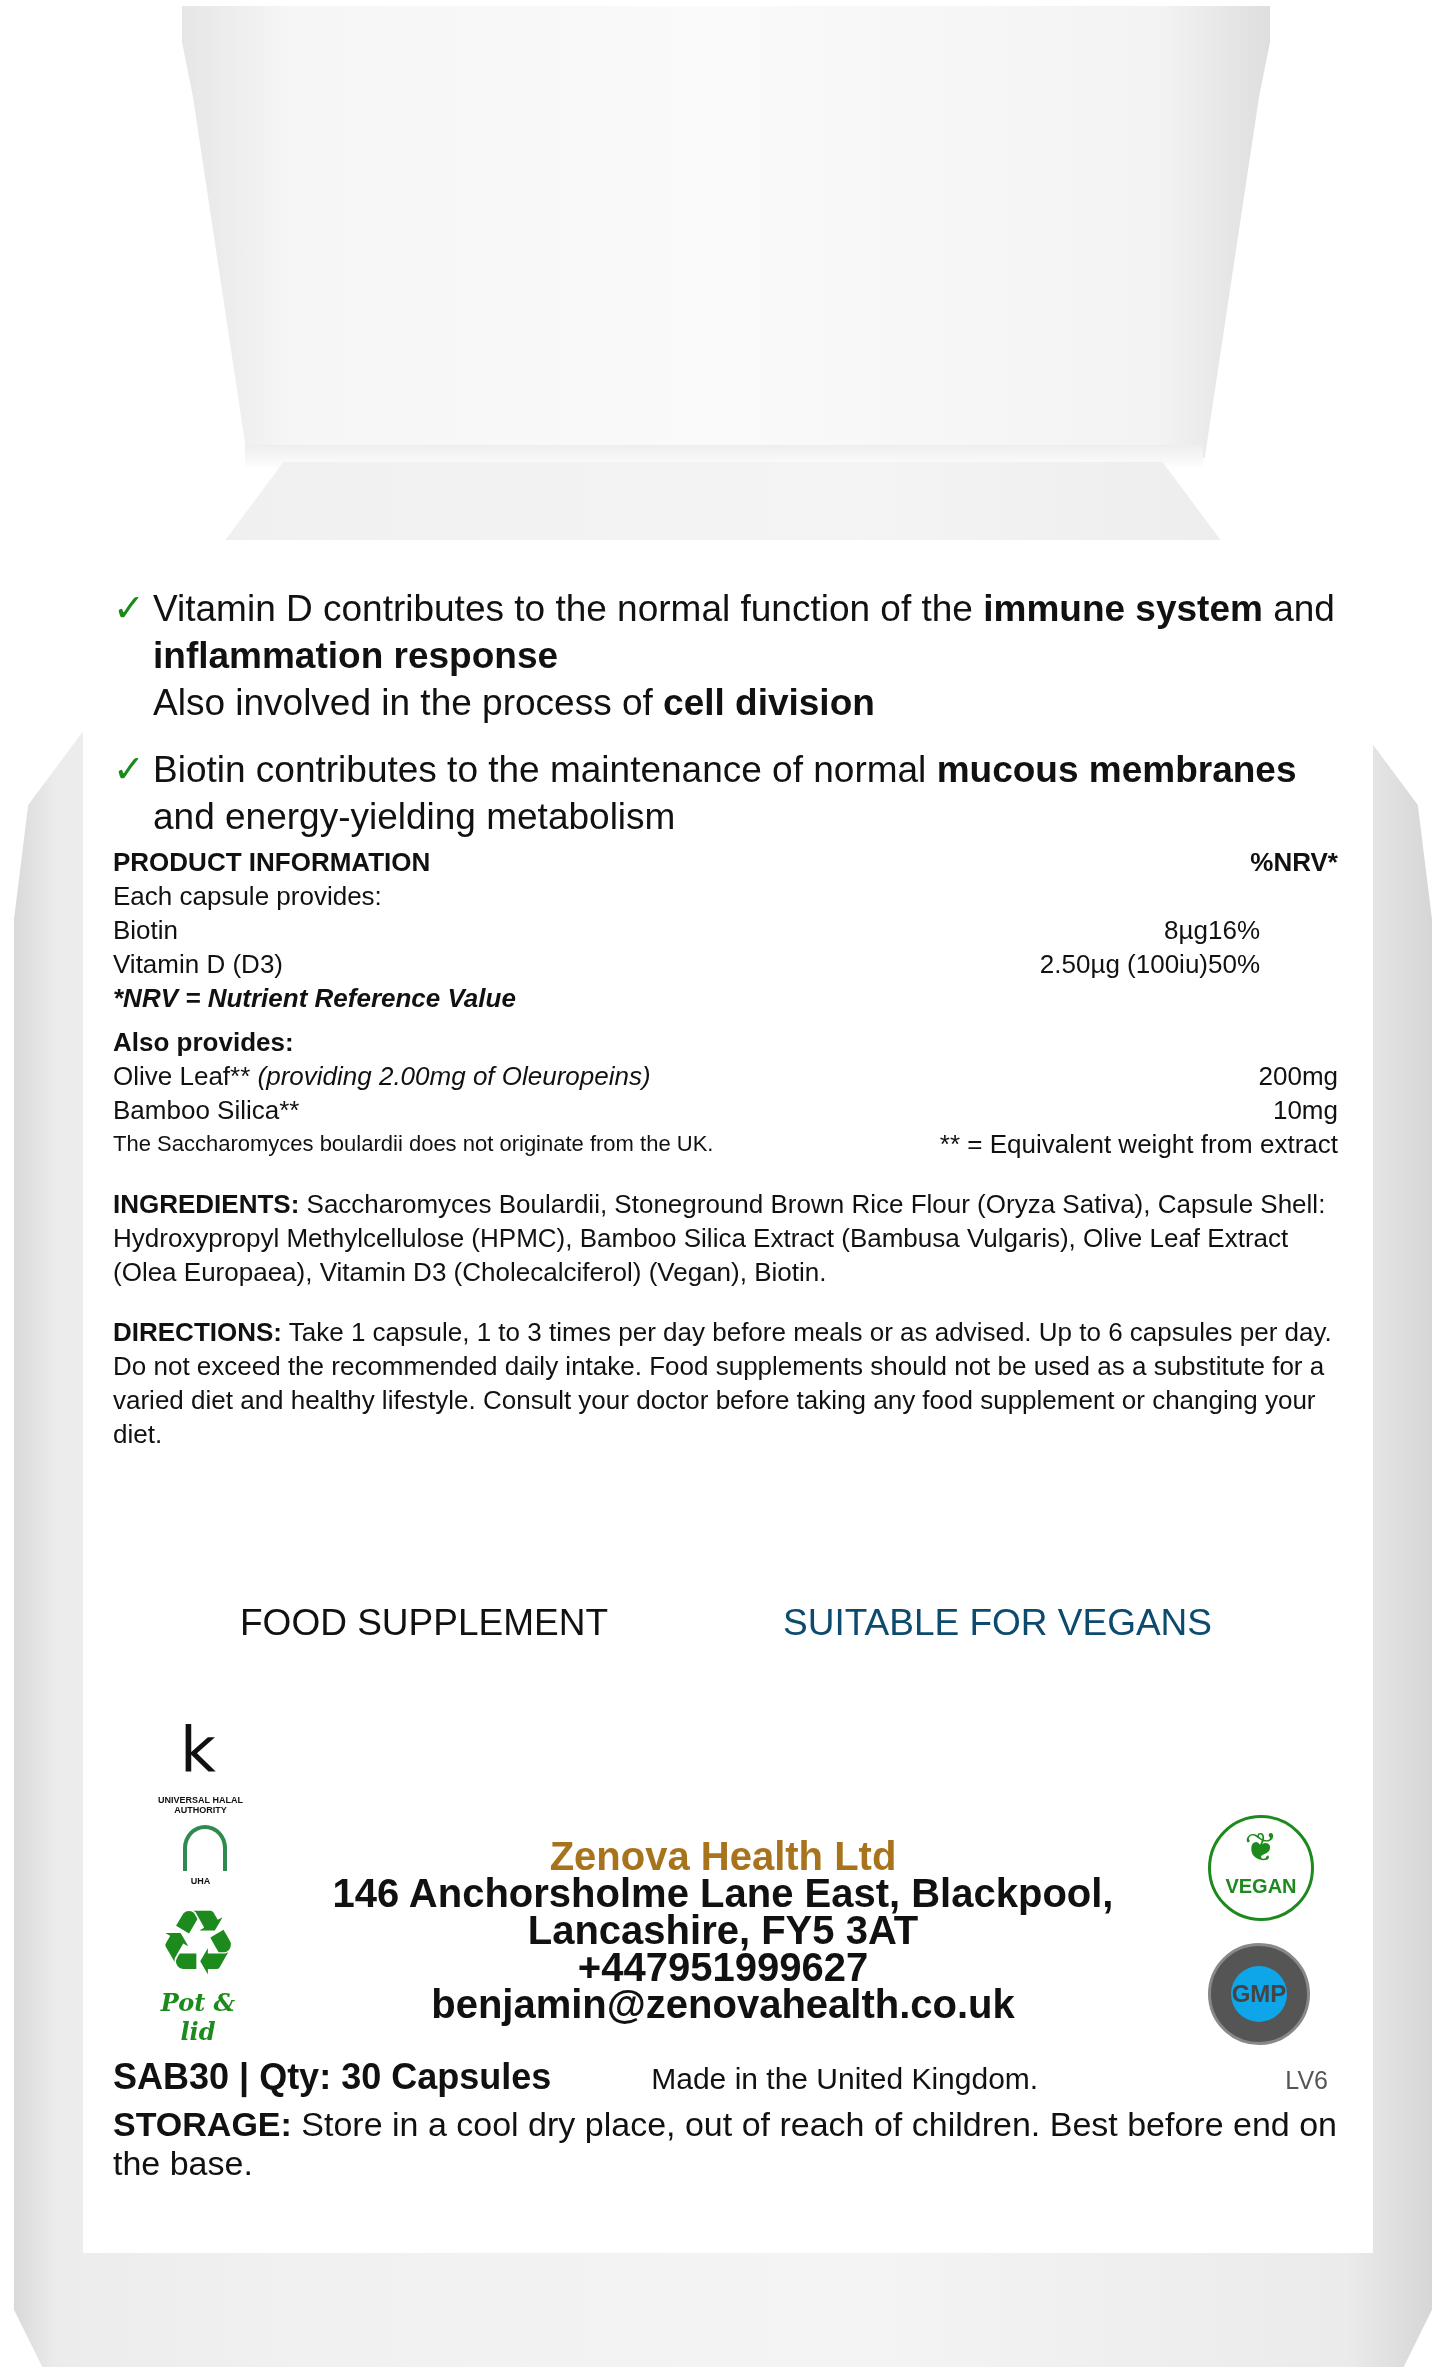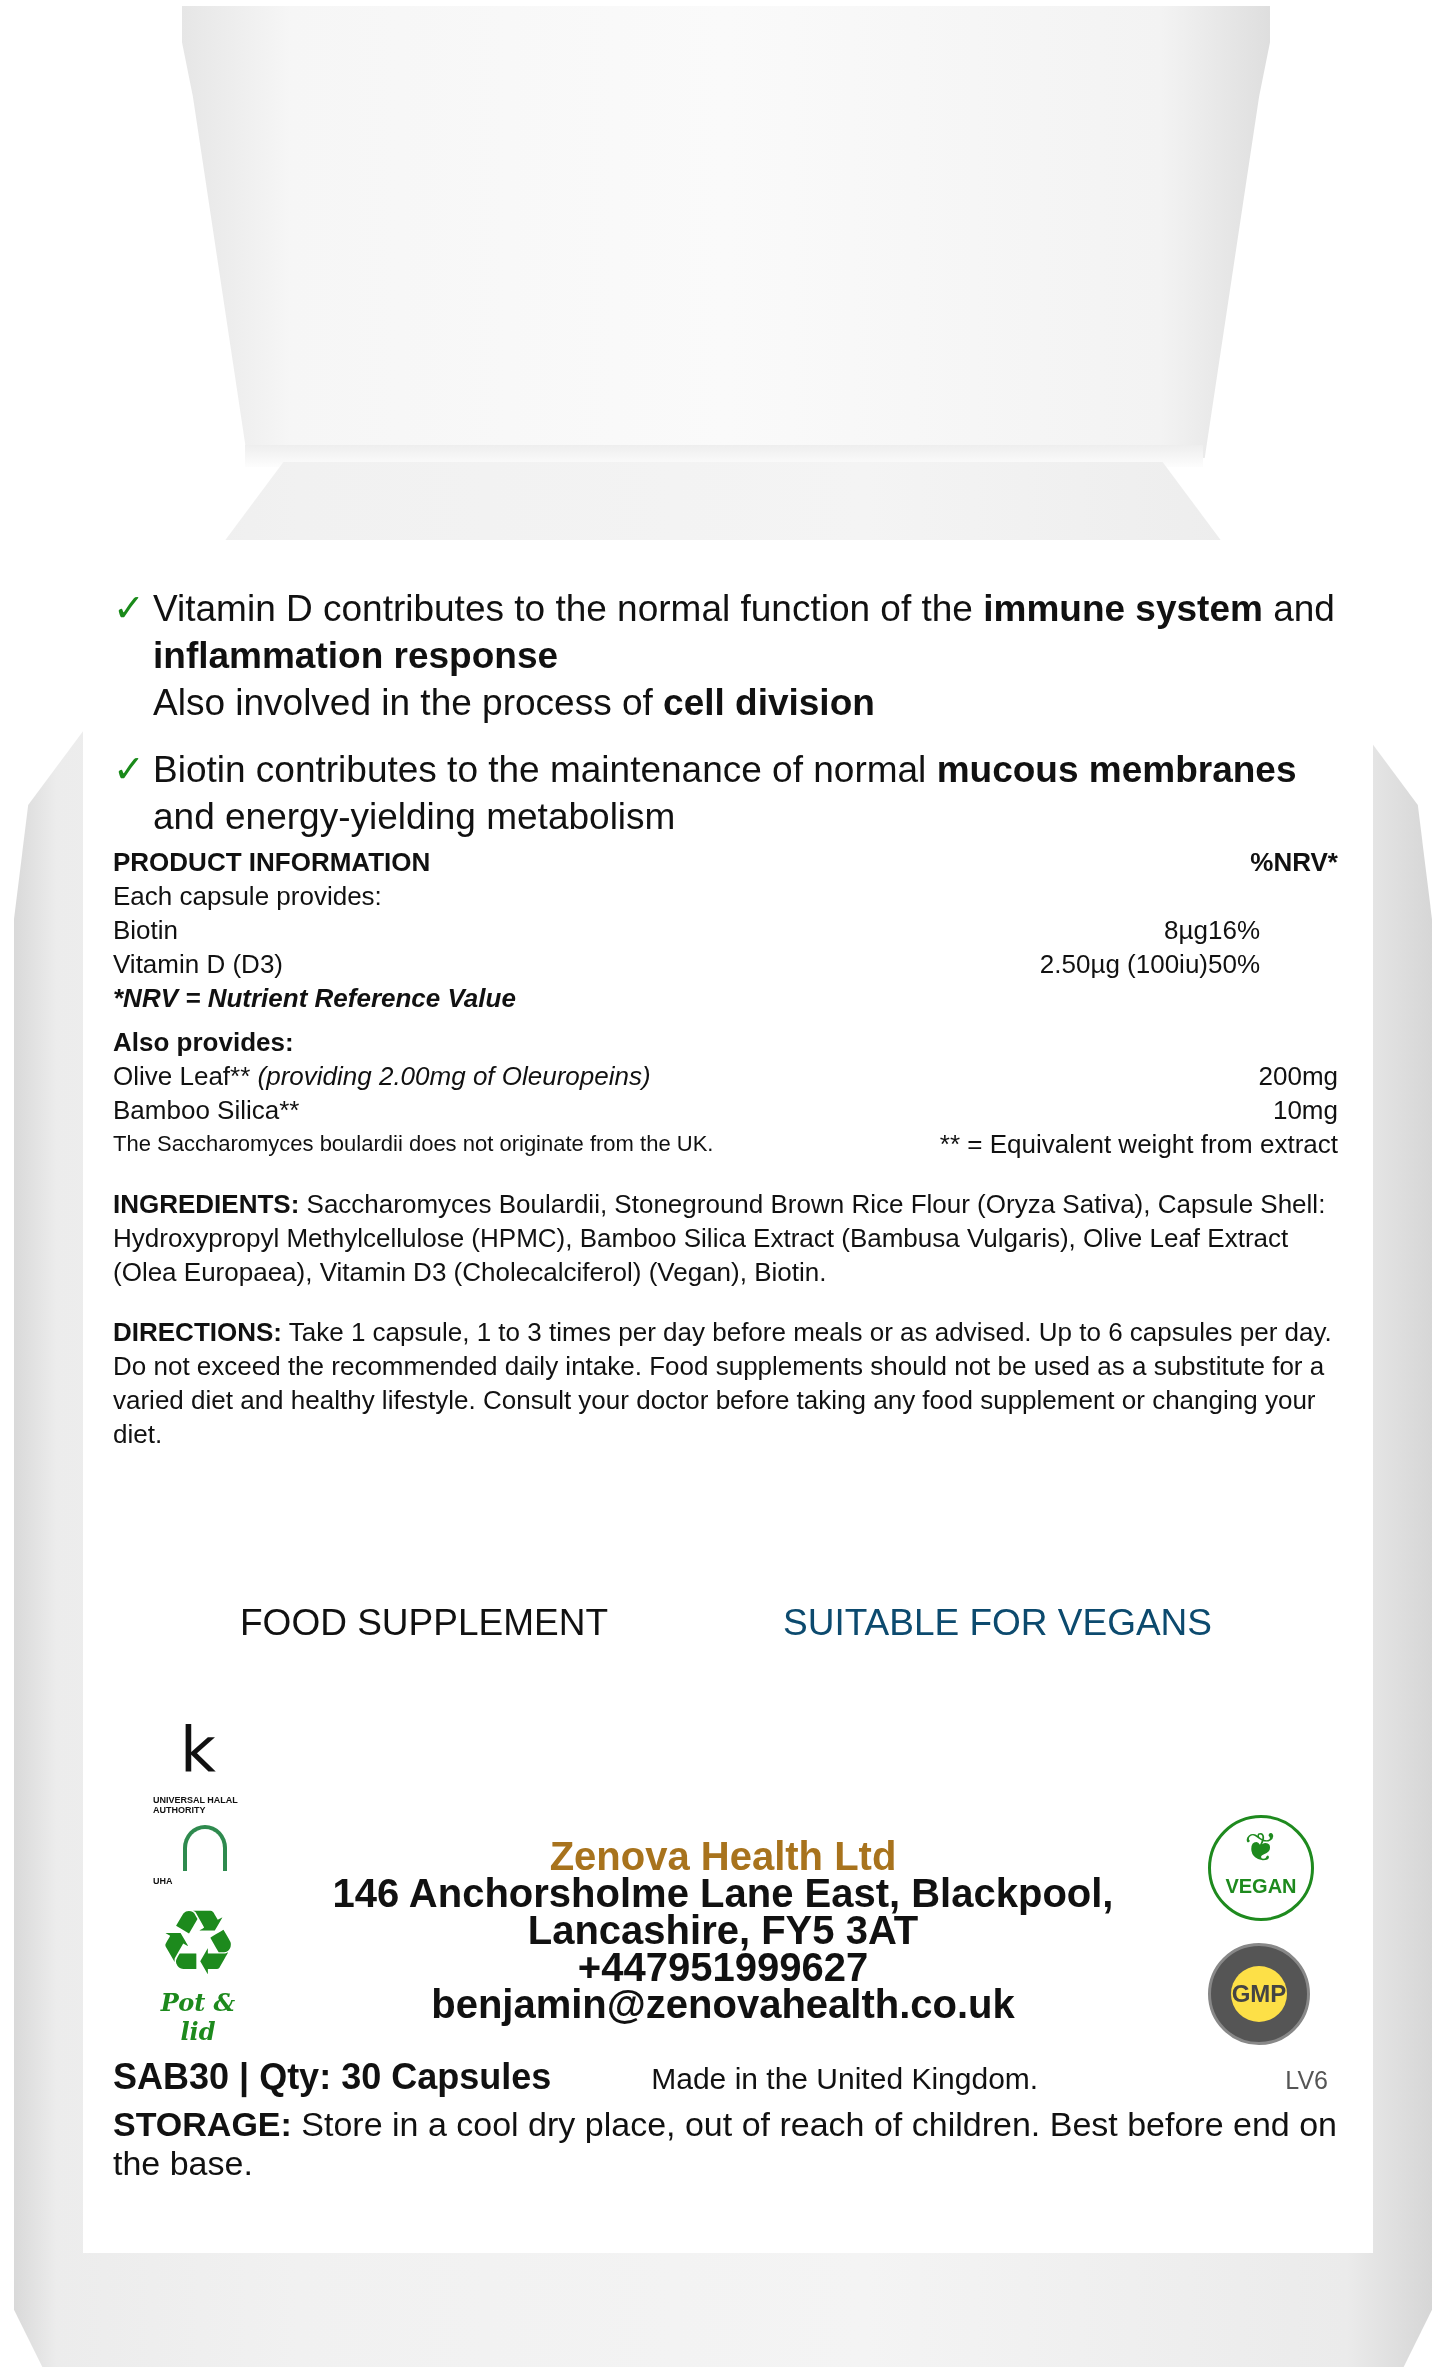--- a/index.html
+++ b/index.html
@@ -37,34 +37,34 @@
   .row .nrv { width: 130px; text-align: left; }
   .hdr { font-weight: bold; }
   .nrvnote { font-weight: bold; font-style: italic; }
   .small { font-size: 22px; }
   .para { font-size: 26px; line-height: 34px; margin-top: 26px; }
   .mid-line { position: absolute; top: 1062px; left: 0; width: 1225px; font-size: 37px; }
   .food { position: absolute; left: 127px; }
   .vegan-txt { position: absolute; left: 670px; color: #0c4a6e; }
   .logos-left { position: absolute; left: 40px; top: 1175px; width: 90px; }
   .kosher { font-size: 62px; text-align: center; height: 70px; line-height: 70px; font-family: "DejaVu Sans", sans-serif; }
-  .uha { width: 95px; height: 95px; border-radius: 50%; margin-top: 10px; position: relative; font-size: 9px; text-align: left; font-weight: bold; color: #111; }
+  .uha { width: 95px; height: 95px; border-radius: 50%; margin-top: 10px; position: relative; font-size: 9px; text-align: center; font-weight: bold; color: #111; }
   .uha .arch { position: absolute; left: 30px; top: 30px; width: 36px; height: 42px; border: 4px solid #2e8a4e; border-bottom: none; border-radius: 50% 50% 0 0; }
   .uha .ring-text { position: absolute; top: 0; left: 0; width: 95px; }
   .uha .uha-sub { position: absolute; bottom: 4px; width: 100%; margin-top: 36px; }
   .recycle { font-size: 90px; color: #1d8a1d; text-align: center; line-height: 90px; margin-top: 8px; }
   .potlid { color: #1d8a1d; font-style: italic; font-weight: bold; font-size: 24px; text-align: center; font-family: "DejaVu Serif", serif; }
   .address { position: absolute; top: 1298px; left: 170px; width: 880px; text-align: center; font-weight: bold; font-size: 40px; line-height: 37px; }
   .company { color: #a8731d; }
   .badges-right { position: absolute; left: 1095px; top: 1275px; width: 110px; }
   .vegan-badge { width: 100px; height: 100px; border: 3px solid #1e8a1e; border-radius: 50%; text-align: center; color: #1e8a1e; position: relative; }
   .vegan-badge .leaf { font-size: 40px; line-height: 58px; display:block; }
   .vegan-badge .vtxt { font-weight: bold; font-size: 20px; display:block; line-height: 20px; }
   .gmp-badge { margin-top: 22px; width: 96px; height: 96px; border-radius: 50%; background: #555; border: 3px solid #888; color: #fff; text-align: center; line-height: 96px; font-weight: bold; font-size: 30px; position: relative; }
-  .gmp-badge .inner { position: absolute; left: 20px; top: 20px; width: 56px; height: 56px; background: #fde047; color: #444; border-radius: 50%; line-height: 56px; font-size: 24px; }
+  .gmp-badge .inner { position: absolute; left: 20px; top: 20px; width: 56px; height: 56px; background: #0ea5e9; color: #444; border-radius: 50%; line-height: 56px; font-size: 24px; }
   .footer1 { position: absolute; top: 1516px; left: 0; width: 1225px; display: flex; align-items: baseline; }
   .sku { font-weight: bold; font-size: 36px; }
   .made { font-size: 30px; margin-left: 100px; }
   .lv { font-size: 25px; color: #555; margin-left: auto; margin-right: 10px; }
   .storage { position: absolute; top: 1565px; left: 0; font-size: 34px; }
 </style>
 </head>
 <body>
 
 <div class="cap"></div>

